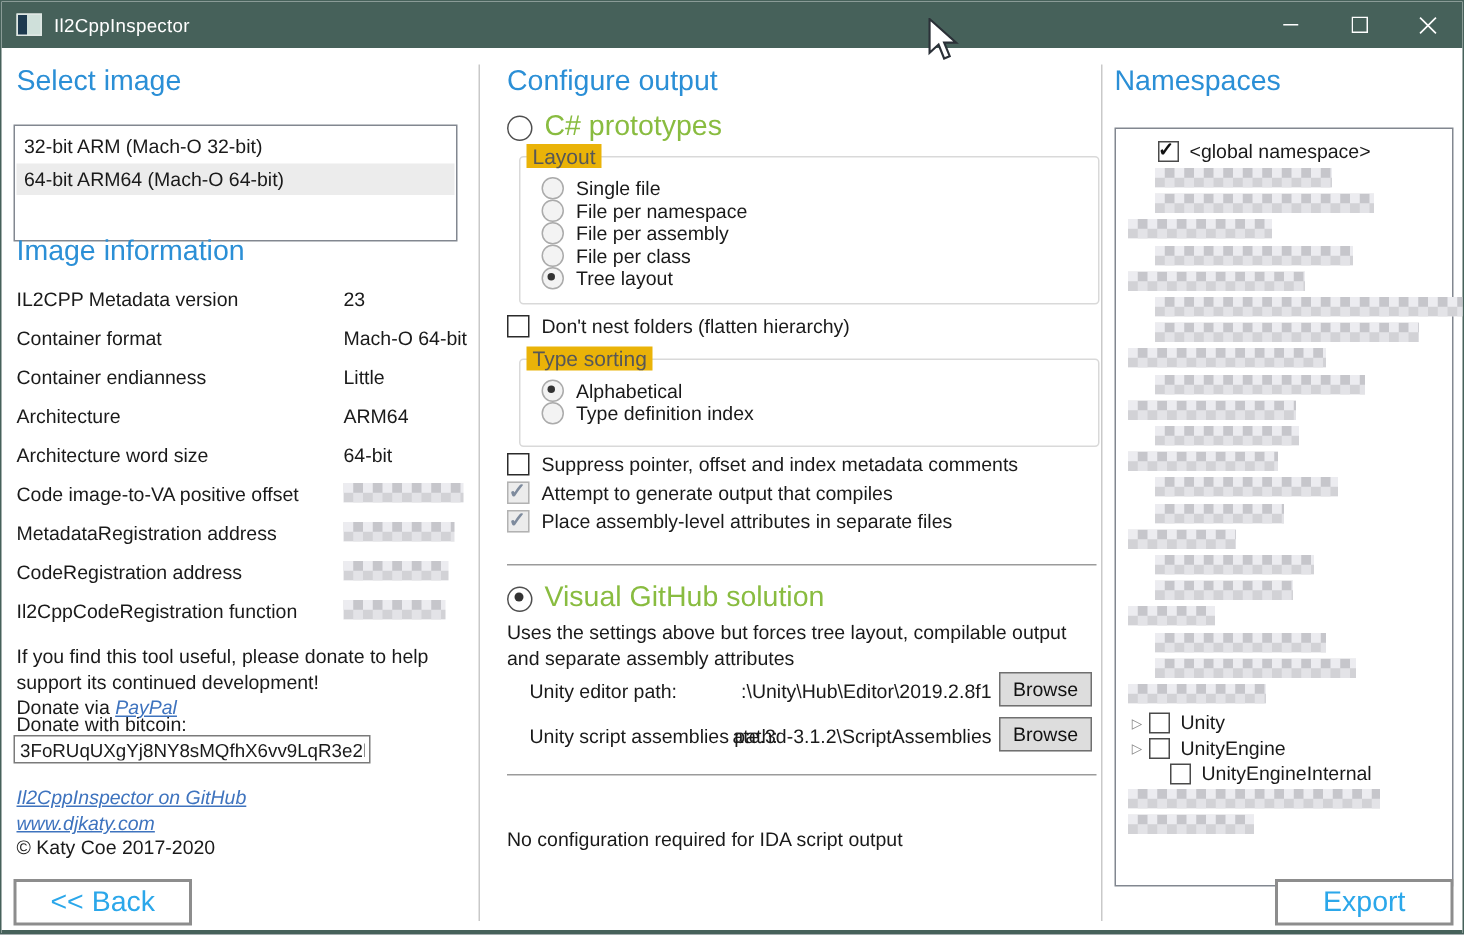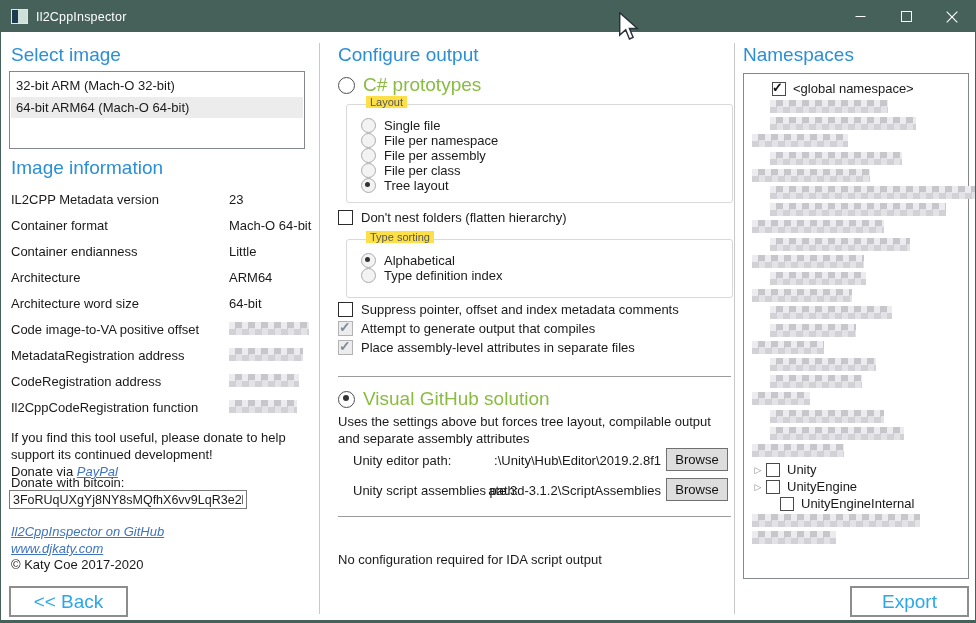--- a/index.html
+++ b/index.html
@@ -36,23 +36,23 @@
   .cb.dis{border-color:#b2b2b2;background:#ececec;}
   .cb.dis.checked::after{color:#7e8b9d;}
   .rb{width:13px;height:13px;border:1px solid #ababab;border-radius:50%;background:#f3f3f3;
       display:inline-block;position:relative;flex:none;}
   .rb.on::after{content:"";position:absolute;left:3px;top:3px;width:5px;height:5px;border-radius:50%;background:#333;}
   .rb.big{width:15px;height:15px;border-color:#4f4f4f;background:#fff;}
   .rb.big.on::after{left:3.5px;top:3.5px;width:6px;height:6px;}
   .rlabel{margin-left:8px;}
   
   .gbox{position:absolute;border:1px solid #d9d9d9;border-radius:3px;}
-  .gbox .glabel{position:absolute;top:-9px;left:19px;background:#fde047;padding:0 4px;color:#575757;font-size:11px;}
-  
-  .listbox{position:absolute;border:1px solid #828790;background:#fff;box-sizing:border-box;}
+  .gbox .glabel{position:absolute;top:-9px;left:4px;background:#eab308;padding:0 4px;color:#575757;font-size:14px;}
+  
+  .listbox{position:absolute;border:1px solid #828790;background:#fff;box-sizing:border-box;margin-top:12px;}
   .li-item{position:absolute;left:1px;right:1px;height:21px;display:flex;align-items:center;padding-left:5px;}
   .li-item.sel{background:#ececec;}
   
   .bigbtn{position:absolute;width:119px;height:31px;background:#fff;border:2px solid #8d8d8d;
           color:#2ba7ea;font-size:19px;display:flex;align-items:center;justify-content:center;box-sizing:border-box;}
   .browse{position:absolute;width:62px;height:23px;background:#ddd;border:1px solid #707070;
           font-size:13px;display:flex;align-items:center;justify-content:center;box-sizing:border-box;color:#111;}
   
   .tbox{position:absolute;border:1px solid #7a7a7a;font-family:"Liberation Sans",sans-serif;
         font-size:12.5px;padding:1px 3px;color:#1a1a1a;box-sizing:border-box;}

